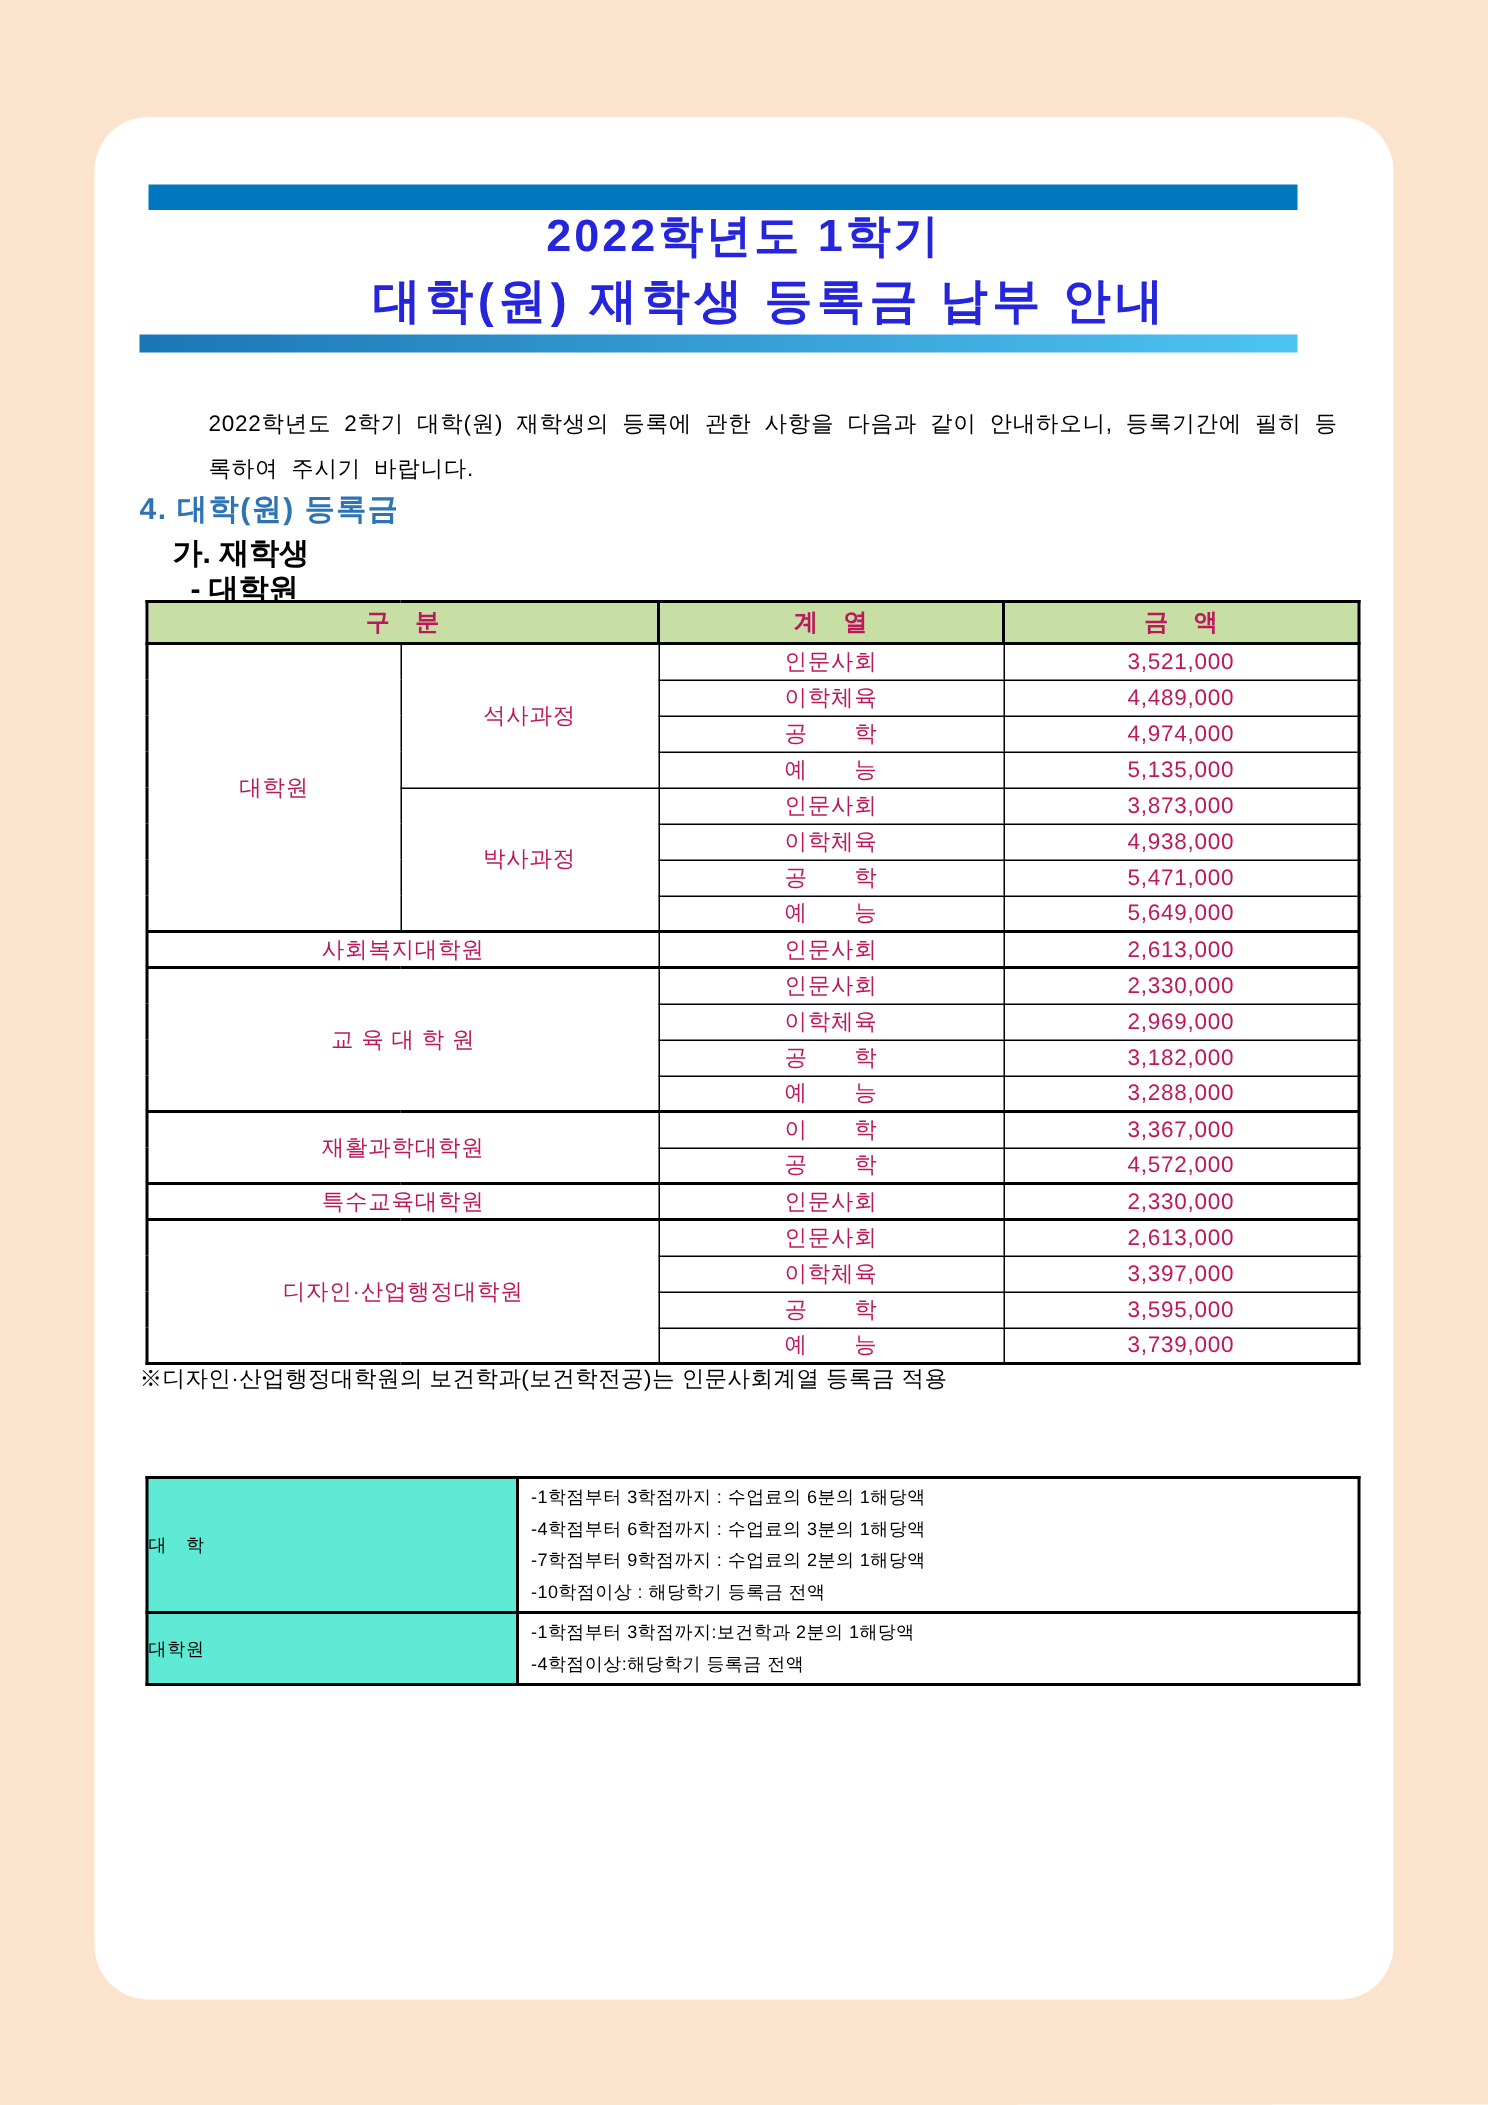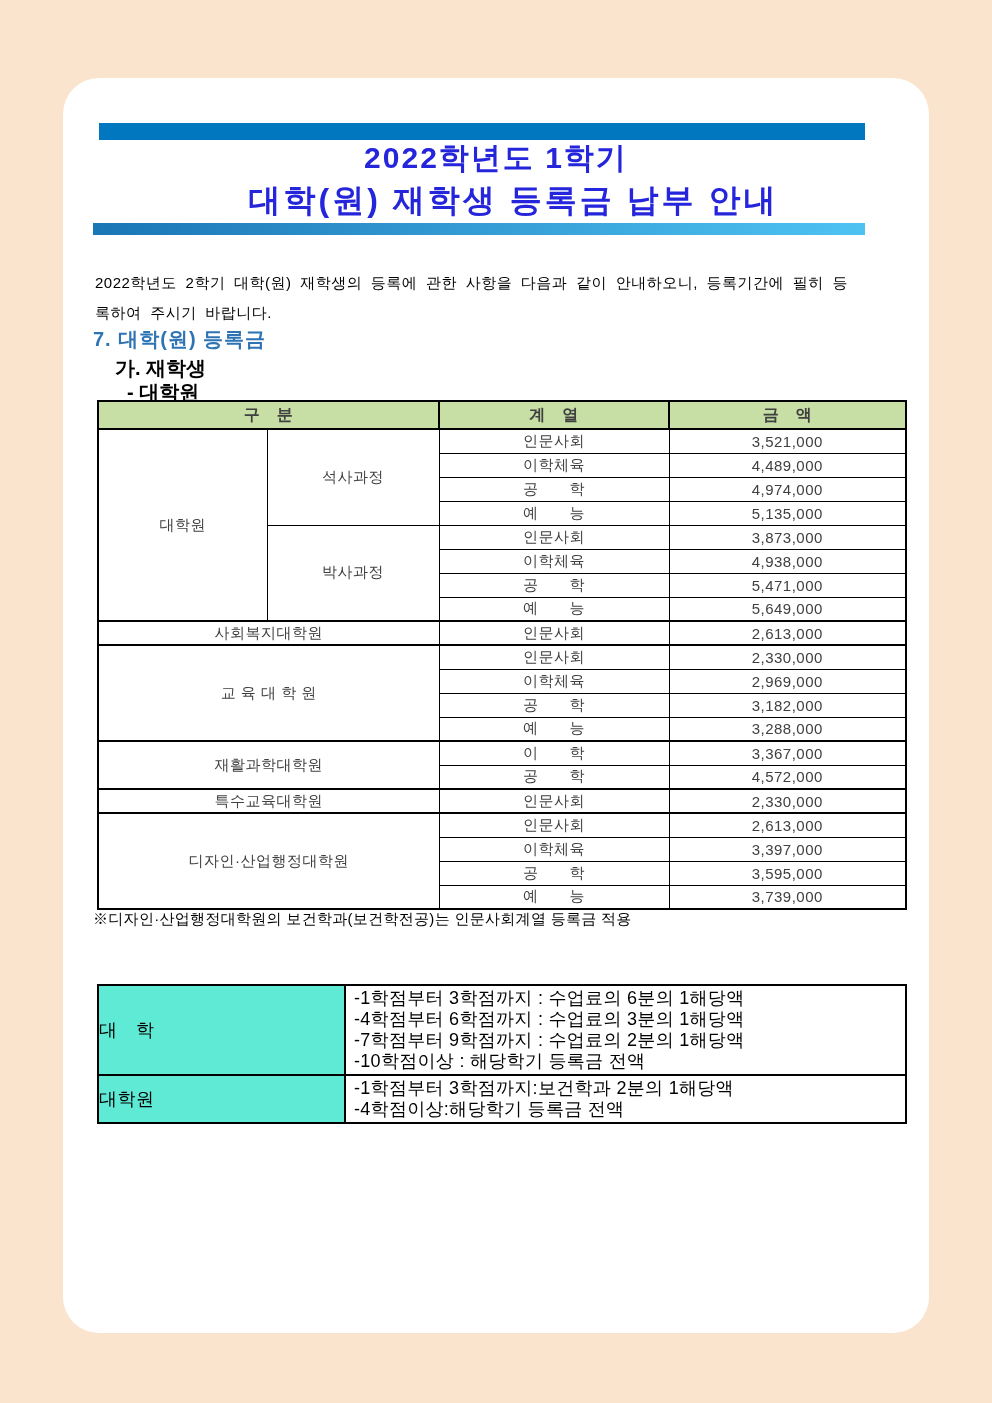--- a/index.html
+++ b/index.html
@@ -24,62 +24,62 @@
   .title-line1 { font-size:30px; line-height:40px; letter-spacing:2px; }
   .title-line2 { font-size:32px; line-height:44px; letter-spacing:3px;padding-left:35px; }
   .grad-bar {
     position:absolute; left:30px; top:145px; width:772px; height:12px;
     background:linear-gradient(to right, #1B76B6, #4EC3F2);
   }
   .intro {
     position:absolute; left:32px; top:190px; width:812px;
     font-size:15px; color:#000; letter-spacing:0.5px; word-spacing:4px;
   }
-  .intro div { line-height:30px; white-space:nowrap; }
+  .intro div { line-height:30px; white-space:nowrap;margin-left:44px; }
   .sec-heading {
     position:absolute; left:30px; top:248px;
     font-size:20px; font-weight:bold; color:#2E74B5; letter-spacing:1px;
   }
   .sub-a {
     position:absolute; left:52px; top:277px;
     font-size:20px; font-weight:bold; color:#000;text-align:center;
   }
   .sub-dash {
     position:absolute; left:64px; top:301px;
     font-size:20px; font-weight:bold; color:#000;
   }
   table.t1 {
     position:absolute; left:34px; top:322px; width:808px;
     border-collapse:collapse; table-layout:fixed;
     border:2px solid #000;
   }
   table.t1 th, table.t1 td {
     border:1px solid #000; text-align:center;
-    font-size:15px; color:#404040; height:24px; padding:0;
+    font-size:15px; color:#be185d; height:24px; padding:0;
     letter-spacing:0.5px; overflow:hidden;
   }
   table.t1 tr.hdr th {
     height:28px; background:#C7DFA5; font-weight:bold; font-size:16px;
     border:2px solid #000;
   }
   table.t1 tr.gs td { border-top:2px solid #000; }
   .note {
     position:absolute; left:30px; top:832px;
     font-size:15px; color:#000; letter-spacing:0.3px;
   }
   .sub-b {
     position:absolute; left:52px; top:925px;
     font-size:16px; font-weight:bold; color:#000;
   }
   table.t2 {
     position:absolute; left:34px; top:906px; width:808px;
     border-collapse:collapse; table-layout:fixed;
     border:2px solid #000;
   }
-  table.t2 td { border:2px solid #000; font-size:18px; color:#000; vertical-align:middle;margin-left:30px; }
+  table.t2 td { border:2px solid #000; font-size:12px; color:#000; vertical-align:middle;margin-left:30px; }
   table.t2 td.lbl { background:#5eead4; text-align:left; letter-spacing:0.5px; }
   table.t2 td.txt { padding:2px 8px; }
   table.t2 td.txt div { line-height:21px; letter-spacing:0.3px; white-space:nowrap; }
   table.t2 tr.row-univ td.txt { height:88px; }
   table.t2 tr.row-grad td.txt { height:46px; }
 </style>
 </head>
 <body>
 
 <div class="page">
@@ -92,21 +92,21 @@
       <div class="title-line2">대학(원) 재학생 등록금 납부 안내</div>
     </div>
 
     <div class="grad-bar"></div>
 
     <div class="intro">
       <div>2022학년도 2학기 대학(원) 재학생의 등록에 관한 사항을 다음과 같이 안내하오니, 등록기간에 필히 등</div>
       <div>록하여 주시기 바랍니다.</div>
     </div>
 
-    <div class="sec-heading">7. 대학(원) 등록금</div>
+    <div class="sec-heading">4. 대학(원) 등록금</div>
     <div class="sub-a">가. 재학생</div>
     <div class="sub-dash">- 대학원</div>
 
     <table class="t1">
       <colgroup>
         <col style="width:169px">
           <col style="width:172px">
           <col style="width:230px">
           <col style="width:237px">
       </colgroup>

